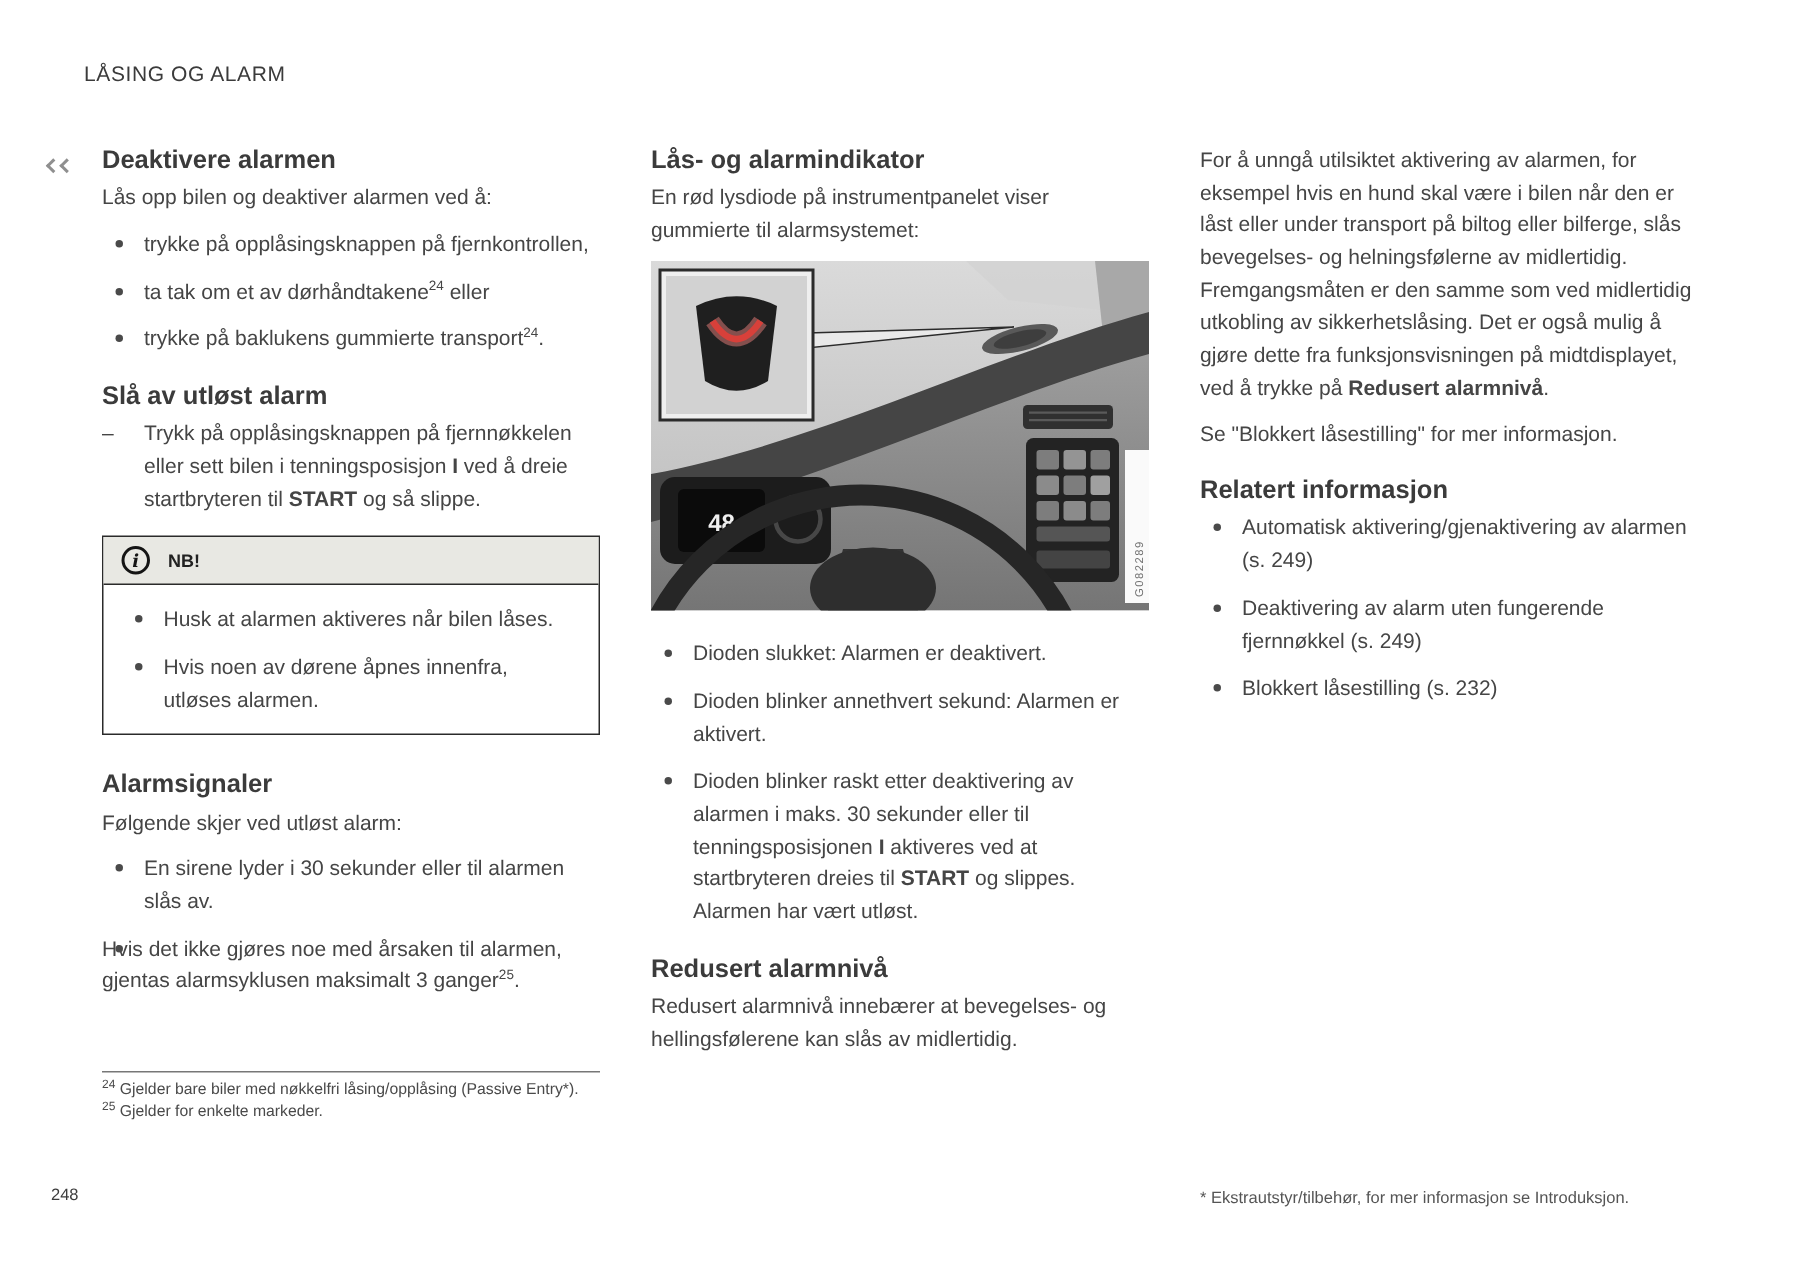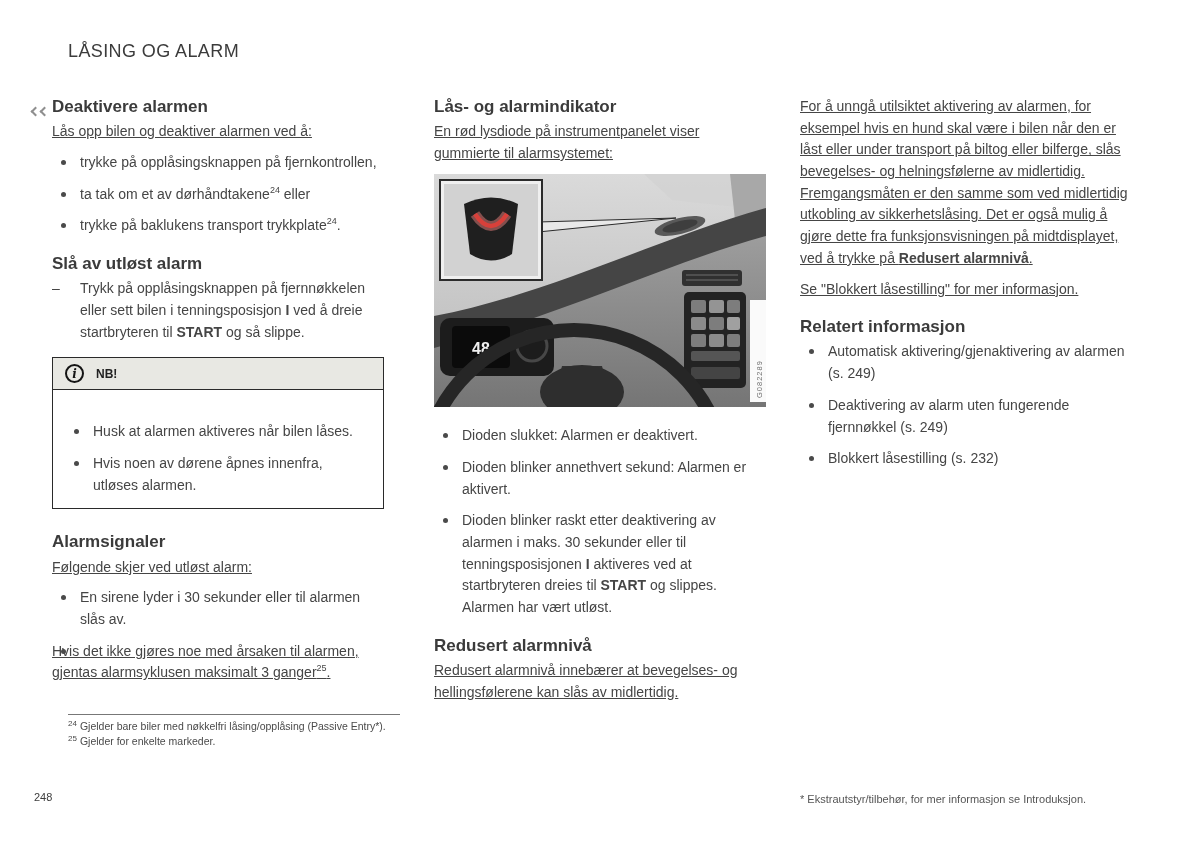--- a/index.html
+++ b/index.html
@@ -5,38 +5,38 @@
   * { margin:0; padding:0; box-sizing:border-box; }
   html,body { background:#ffffff; }
   body {
     width:1200px; height:845px;
     font-family:"Liberation Sans", sans-serif;
     color:#454545;
   }
   .page { position:relative; width:1200px; height:845px; overflow:hidden; background:#fff; }
 
   .running-header {
-    position:absolute; left:68px; top:41px;
-    font-size:18px; letter-spacing:0.4px; color:#3b3b3b;
+    position:absolute; left:56px; top:41px;
+    font-size:14px; letter-spacing:0.4px; color:#3b3b3b;
   }
   .nav-chevrons { position:absolute; left:32px; top:101px; }
   .nav-chevrons i {
     display:inline-block; width:7px; height:7px;
     border-left:2px solid #8f8f8f; border-bottom:2px solid #8f8f8f;
     transform:rotate(45deg); margin-right:2px;
   }
 
   .col { position:absolute; top:96px; width:332px; font-size:14px; line-height:1.55; }
-  .col-left  { left:52px; }
+  .col-left  { left:68px; }
   .col-mid   { left:434px; }
   .col-right { left:800px; }
 
   h2 { font-size:17px; font-weight:bold; color:#3b3b3b; margin:16px 0 4px; line-height:1.25; }
   .col h2:first-child { margin-top:0; }
-  p { margin:0 0 9px;text-decoration:underline; }
+  p { margin:0 0 9px; }
 
   ul.bullets { list-style:none; margin:4px 0 8px; }
   ul.bullets li { position:relative; padding-left:28px; margin-bottom:10px; }
   .dot { position:absolute; left:9px; top:8px; width:5px; height:5px; border-radius:50%; background:#4a4a4a; }
 
   .dash-item { position:relative; padding-left:28px; margin:4px 0 14px; }
   .dash-item .dash { position:absolute; left:0; top:0; }
 
   sup { font-size:9px; vertical-align:super; line-height:0; }
   b { font-weight:bold; }
@@ -47,21 +47,21 @@
     background:#e8e8e3; border-bottom:1px solid #2a2a2a;
     padding:6px 12px;
   }
   .info-icon {
     display:flex; align-items:center; justify-content:center;
     width:19px; height:19px; border:2px solid #141414; border-radius:50%;
     font-family:"DejaVu Serif", serif; font-style:italic; font-weight:bold;
     font-size:12px; color:#141414; flex:0 0 auto;
   }
   .nb-title { font-size:12px; font-weight:bold; color:#222; }
-  .nb-body { padding:27px 12px 2px; }
+  .nb-body { padding:8px 12px 2px; }
 
   figure.illustration { margin:6px 0 12px; }
 
   .footnote-rule { position:absolute; left:68px; top:714px; width:332px; border-top:1px solid #777; }
   .footnotes { position:absolute; left:68px; top:719px; font-size:10.5px; color:#4a4a4a; line-height:1.45; }
   .fn sup { font-size:8px; margin-right:3px; }
 
   .page-number { position:absolute; left:34px; top:791px; font-size:11px; color:#3d3d3d; }
   .footer-note { position:absolute; left:800px; width:333px; top:793px; text-align:left; font-size:11px; color:#555; }
 </style>
@@ -73,21 +73,21 @@
   <div class="running-header">LÅSING OG ALARM</div>
 
   <div class="nav-chevrons"><i></i><i></i></div>
 
   <div class="col col-left">
     <h2>Deaktivere alarmen</h2>
     <p>Lås opp bilen og deaktiver alarmen ved å:</p>
     <ul class="bullets">
       <li><span class="dot"></span><span><span>trykke på opplåsingsknappen på fjernkontrollen,</span></span></li>
       <li><span class="dot"></span><span><span>ta tak om et av dørhåndtakene</span><sup>24</sup><span> eller</span></span></li>
-      <li><span class="dot"></span><span><span>trykke på baklukens transport trykkplate</span><sup>24</sup><span>.</span></span></li>
+      <li><span class="dot"></span><span><span>trykke på baklukens gummierte transport</span><sup>24</sup><span>.</span></span></li>
     </ul>
 
     <h2>Slå av utløst alarm</h2>
     <div class="dash-item">
       <span class="dash">–</span>
       <span><span>Trykk på opplåsingsknappen på fjernnøkkelen eller sett bilen i tenningsposisjon </span><b>I</b><span> ved å dreie startbryteren til </span><b>START</b><span> og så slippe.</span></span>
     </div>
 
     <div class="nb-box">
       <div class="nb-head">

